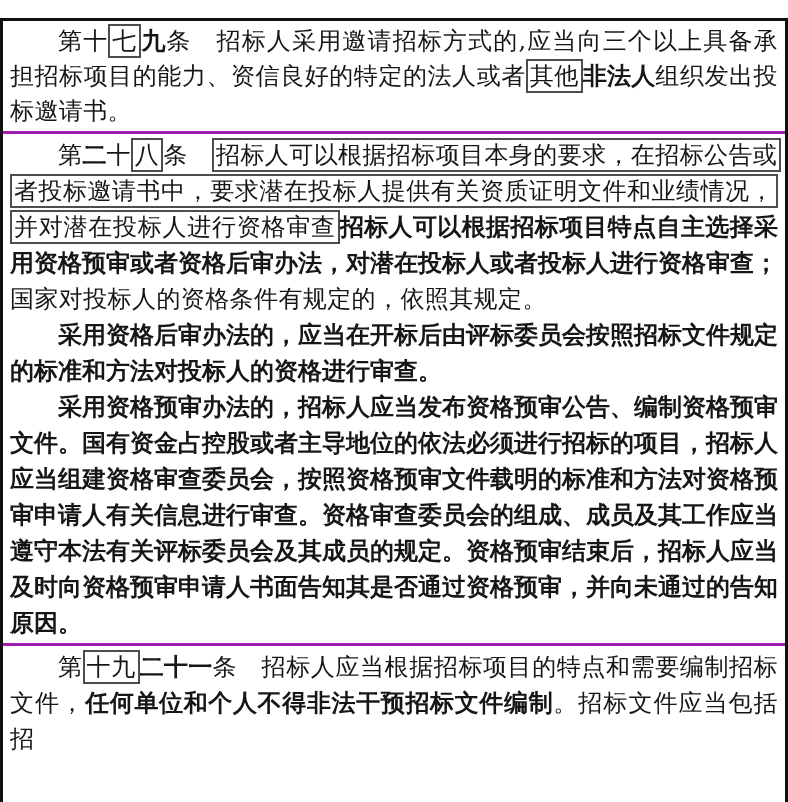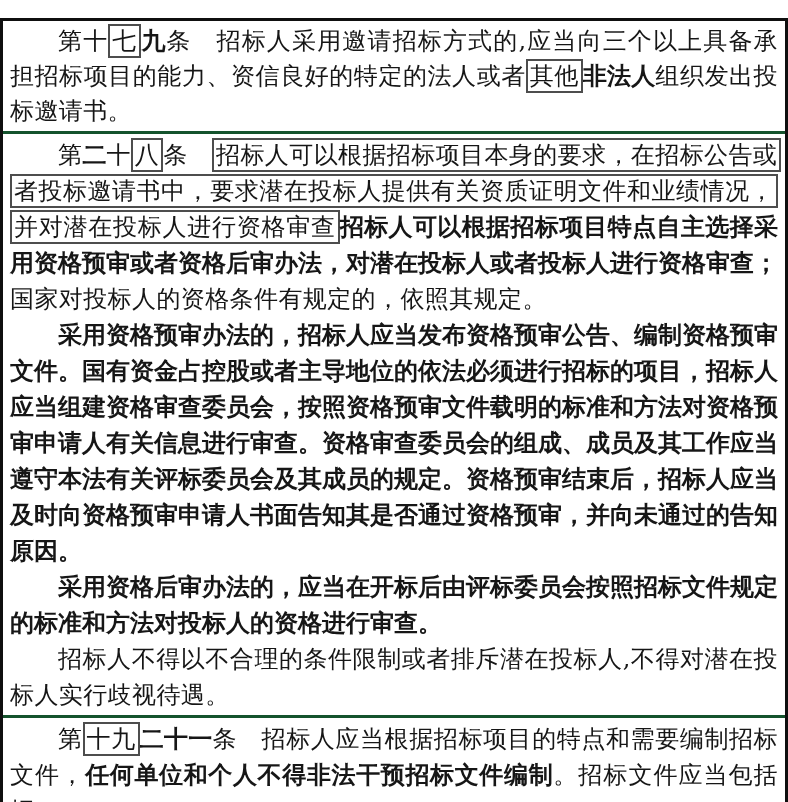--- a/index.html
+++ b/index.html
@@ -14,21 +14,21 @@
     overflow: hidden;
     font-family: "DejaVu Serif", "Liberation Serif", serif;
     color: #161616;
     margin-top: 18px;
   }
 
   .row {
     box-sizing: border-box;
     padding: 3px 7px 2px 7px;
   }
-  .row + .row { border-top: 3px solid #14532d; }
+  .row + .row { border-top: 3px solid #a21caf; }
 
   .row p {
     margin: 0;
     font-size: 24px;
     line-height: 36px;
     text-indent: 2em;
     text-align: justify;
     letter-spacing: 0.4px;
   }
   .row:first-child p { line-height: 35px; }
@@ -53,21 +53,20 @@
 </head>
 <body>
 
 <div class="page">
   <div id="doc-root">
       <section class="row">
         <p><span class="run run-normal">第十</span><span class="run run-boxed">七</span><span class="run run-bold">九</span><span class="run run-normal">条　招标人采用邀请招标方式的,应当向三个以上具备承担招标项目的能力、资信良好的特定的法人或者</span><span class="run run-boxed">其他</span><span class="run run-bold">非法人</span><span class="run run-normal">组织发出投标邀请书。</span></p>
       </section>
       <section class="row">
         <p><span class="run run-normal">第</span><span class="run run-bold">二</span><span class="run run-normal">十</span><span class="run run-boxed">八</span><span class="run run-normal">条　</span><span class="run run-boxed">招标人可以根据招标项目本身的要求，在招标公告或者投标邀请书中，要求潜在投标人提供有关资质证明文件和业绩情况，并对潜在投标人进行资格审查</span><span class="run run-bold">招标人可以根据招标项目特点自主选择采用资格预审或者资格后审办法，对潜在投标人或者投标人进行资格审查；</span><span class="run run-normal">国家对投标人的资格条件有规定的，依照其规定。</span></p>
+        <p><span class="run run-bold">采用资格后审办法的，应当在开标后由评标委员会按照招标文件规定的标准和方法对投标人的资格进行审查。</span></p>
         <p><span class="run run-bold">采用资格预审办法的，招标人应当发布资格预审公告、编制资格预审文件。国有资金占控股或者主导地位的依法必须进行招标的项目，招标人应当组建资格审查委员会，按照资格预审文件载明的标准和方法对资格预审申请人有关信息进行审查。资格审查委员会的组成、成员及其工作应当遵守本法有关评标委员会及其成员的规定。资格预审结束后，招标人应当及时向资格预审申请人书面告知其是否通过资格预审，并向未通过的告知原因。</span></p>
-        <p><span class="run run-bold">采用资格后审办法的，应当在开标后由评标委员会按照招标文件规定的标准和方法对投标人的资格进行审查。</span></p>
-        <p><span class="run run-normal">招标人不得以不合理的条件限制或者排斥潜在投标人,不得对潜在投标人实行歧视待遇。</span></p>
       </section>
       <section class="row">
         <p><span class="run run-normal">第</span><span class="run run-boxed">十九</span><span class="run run-bold">二十一</span><span class="run run-normal">条　招标人应当根据招标项目的特点和需要编制招标文件，</span><span class="run run-bold">任何单位和个人不得非法干预招标文件编制</span><span class="run run-normal">。招标文件应当包括招</span></p>
       </section>
     </div>
 </div>
 
 </body></html>

